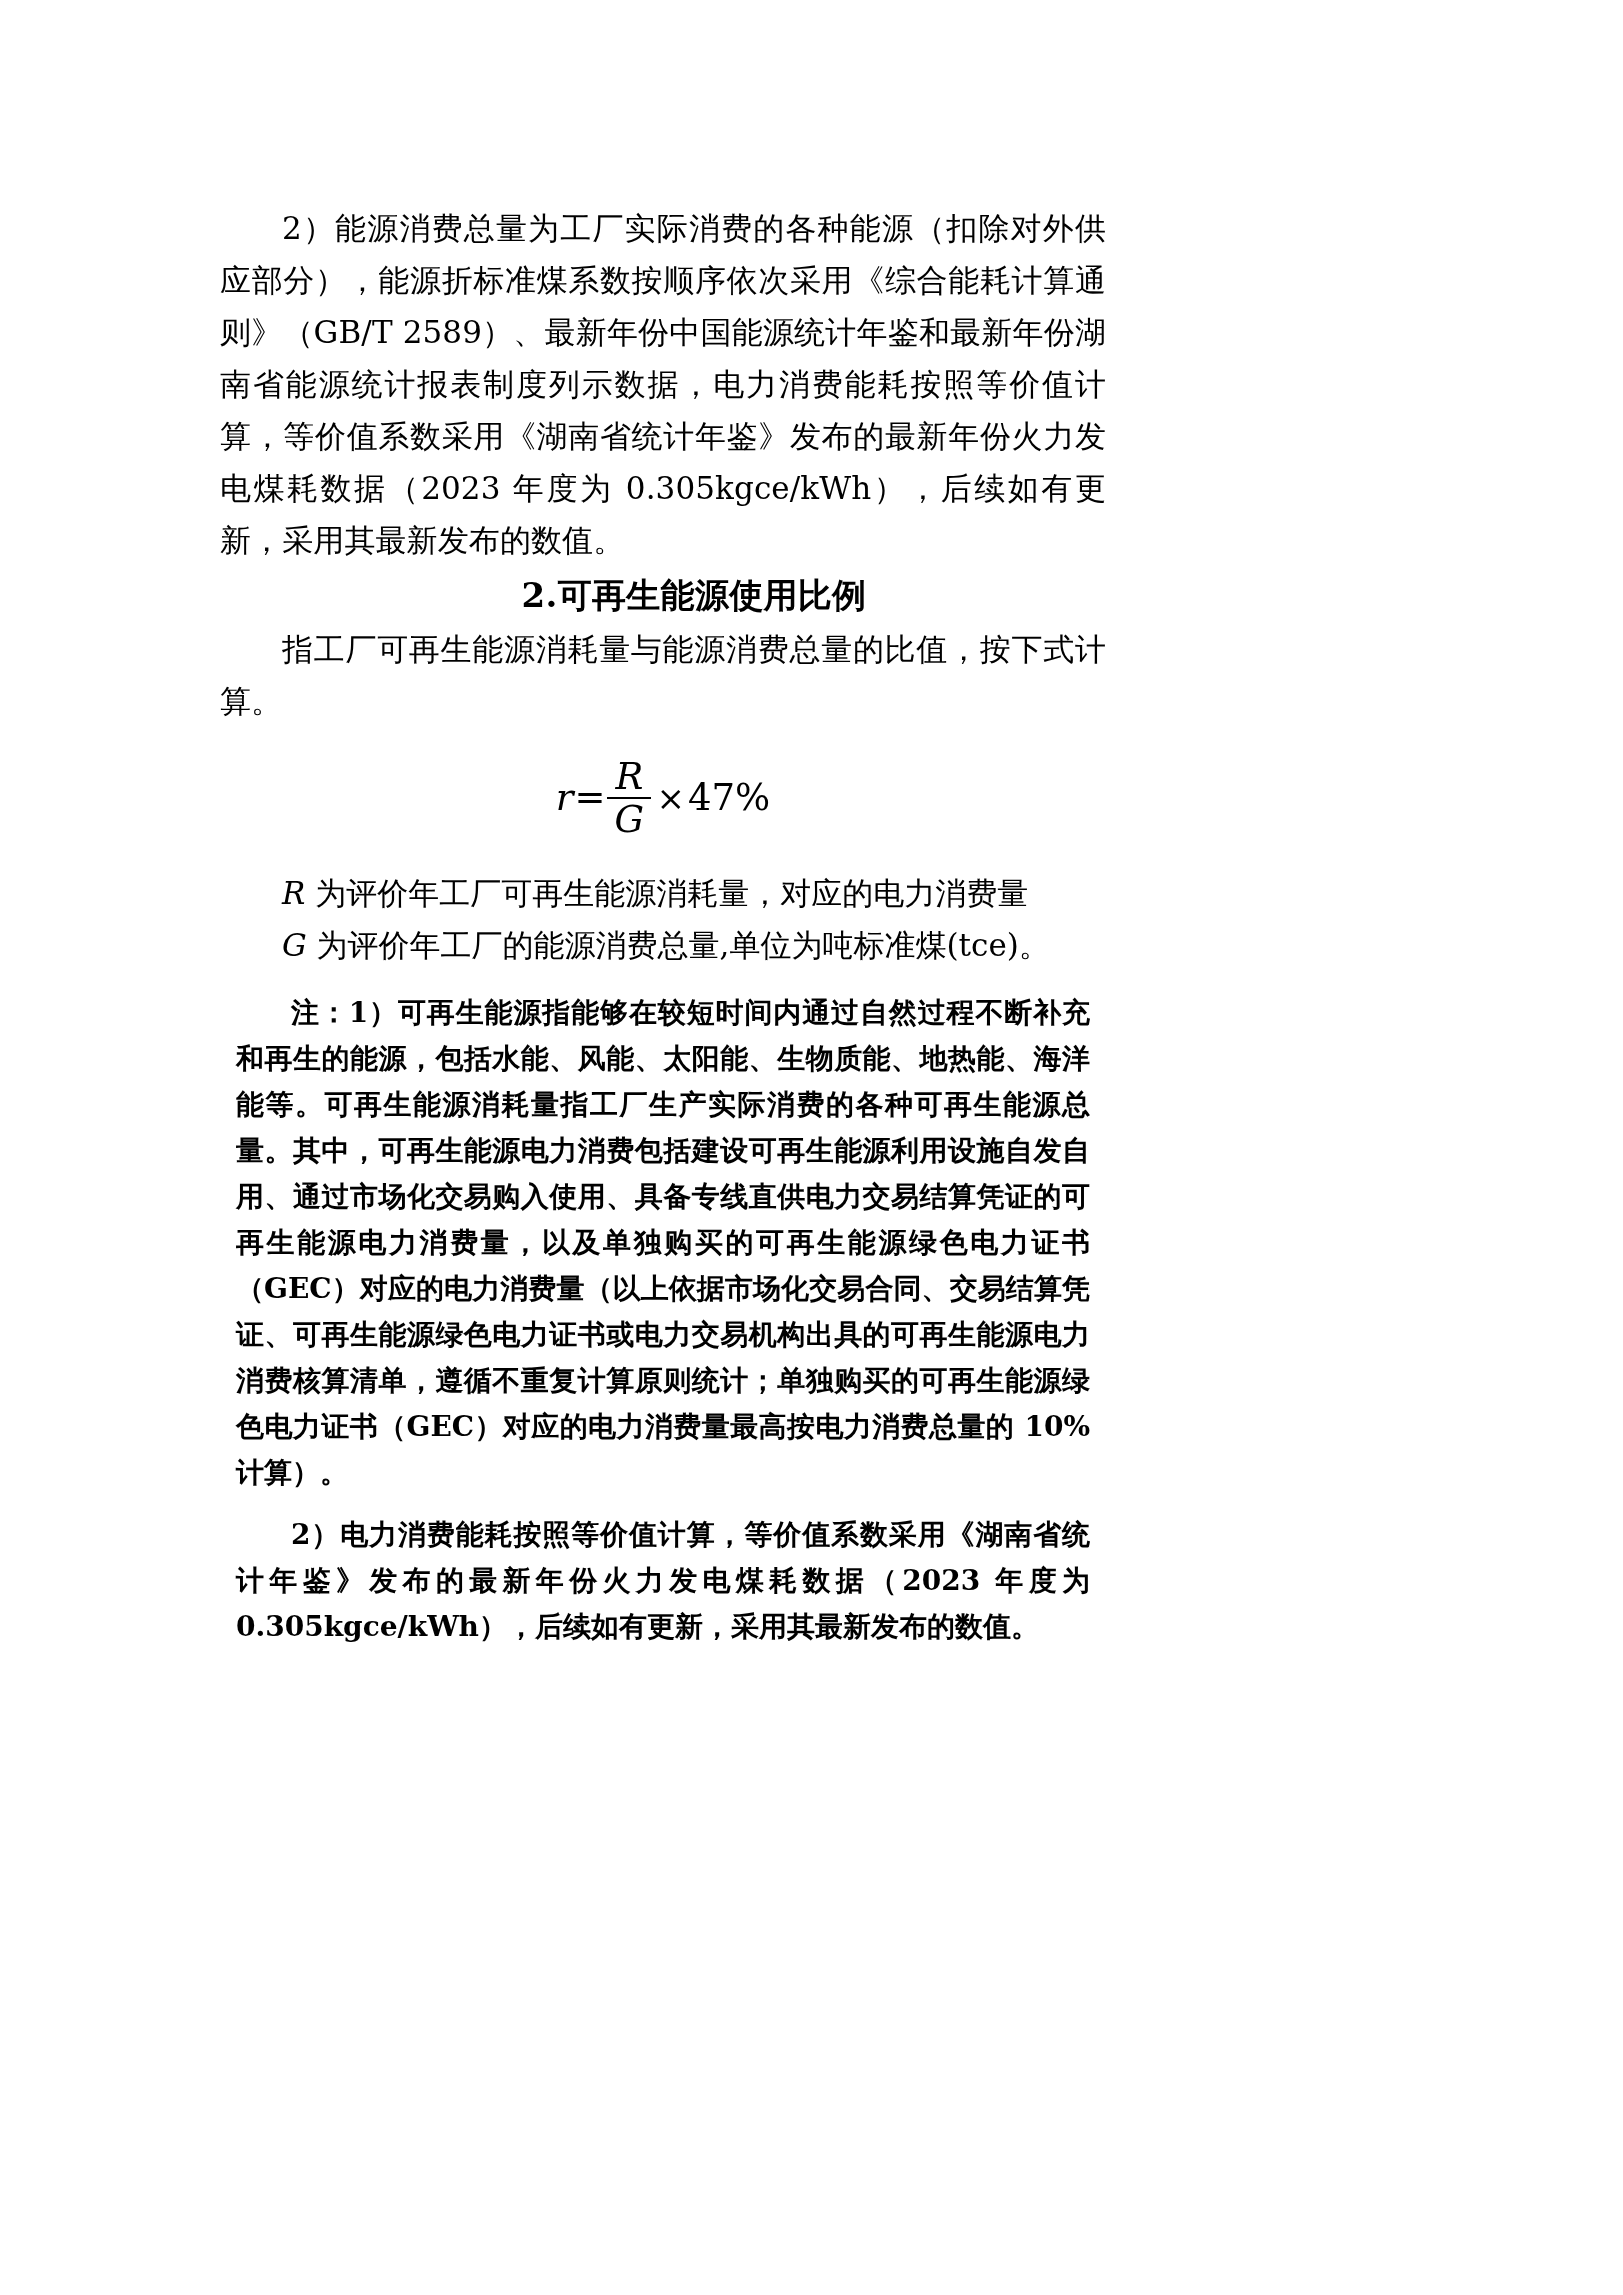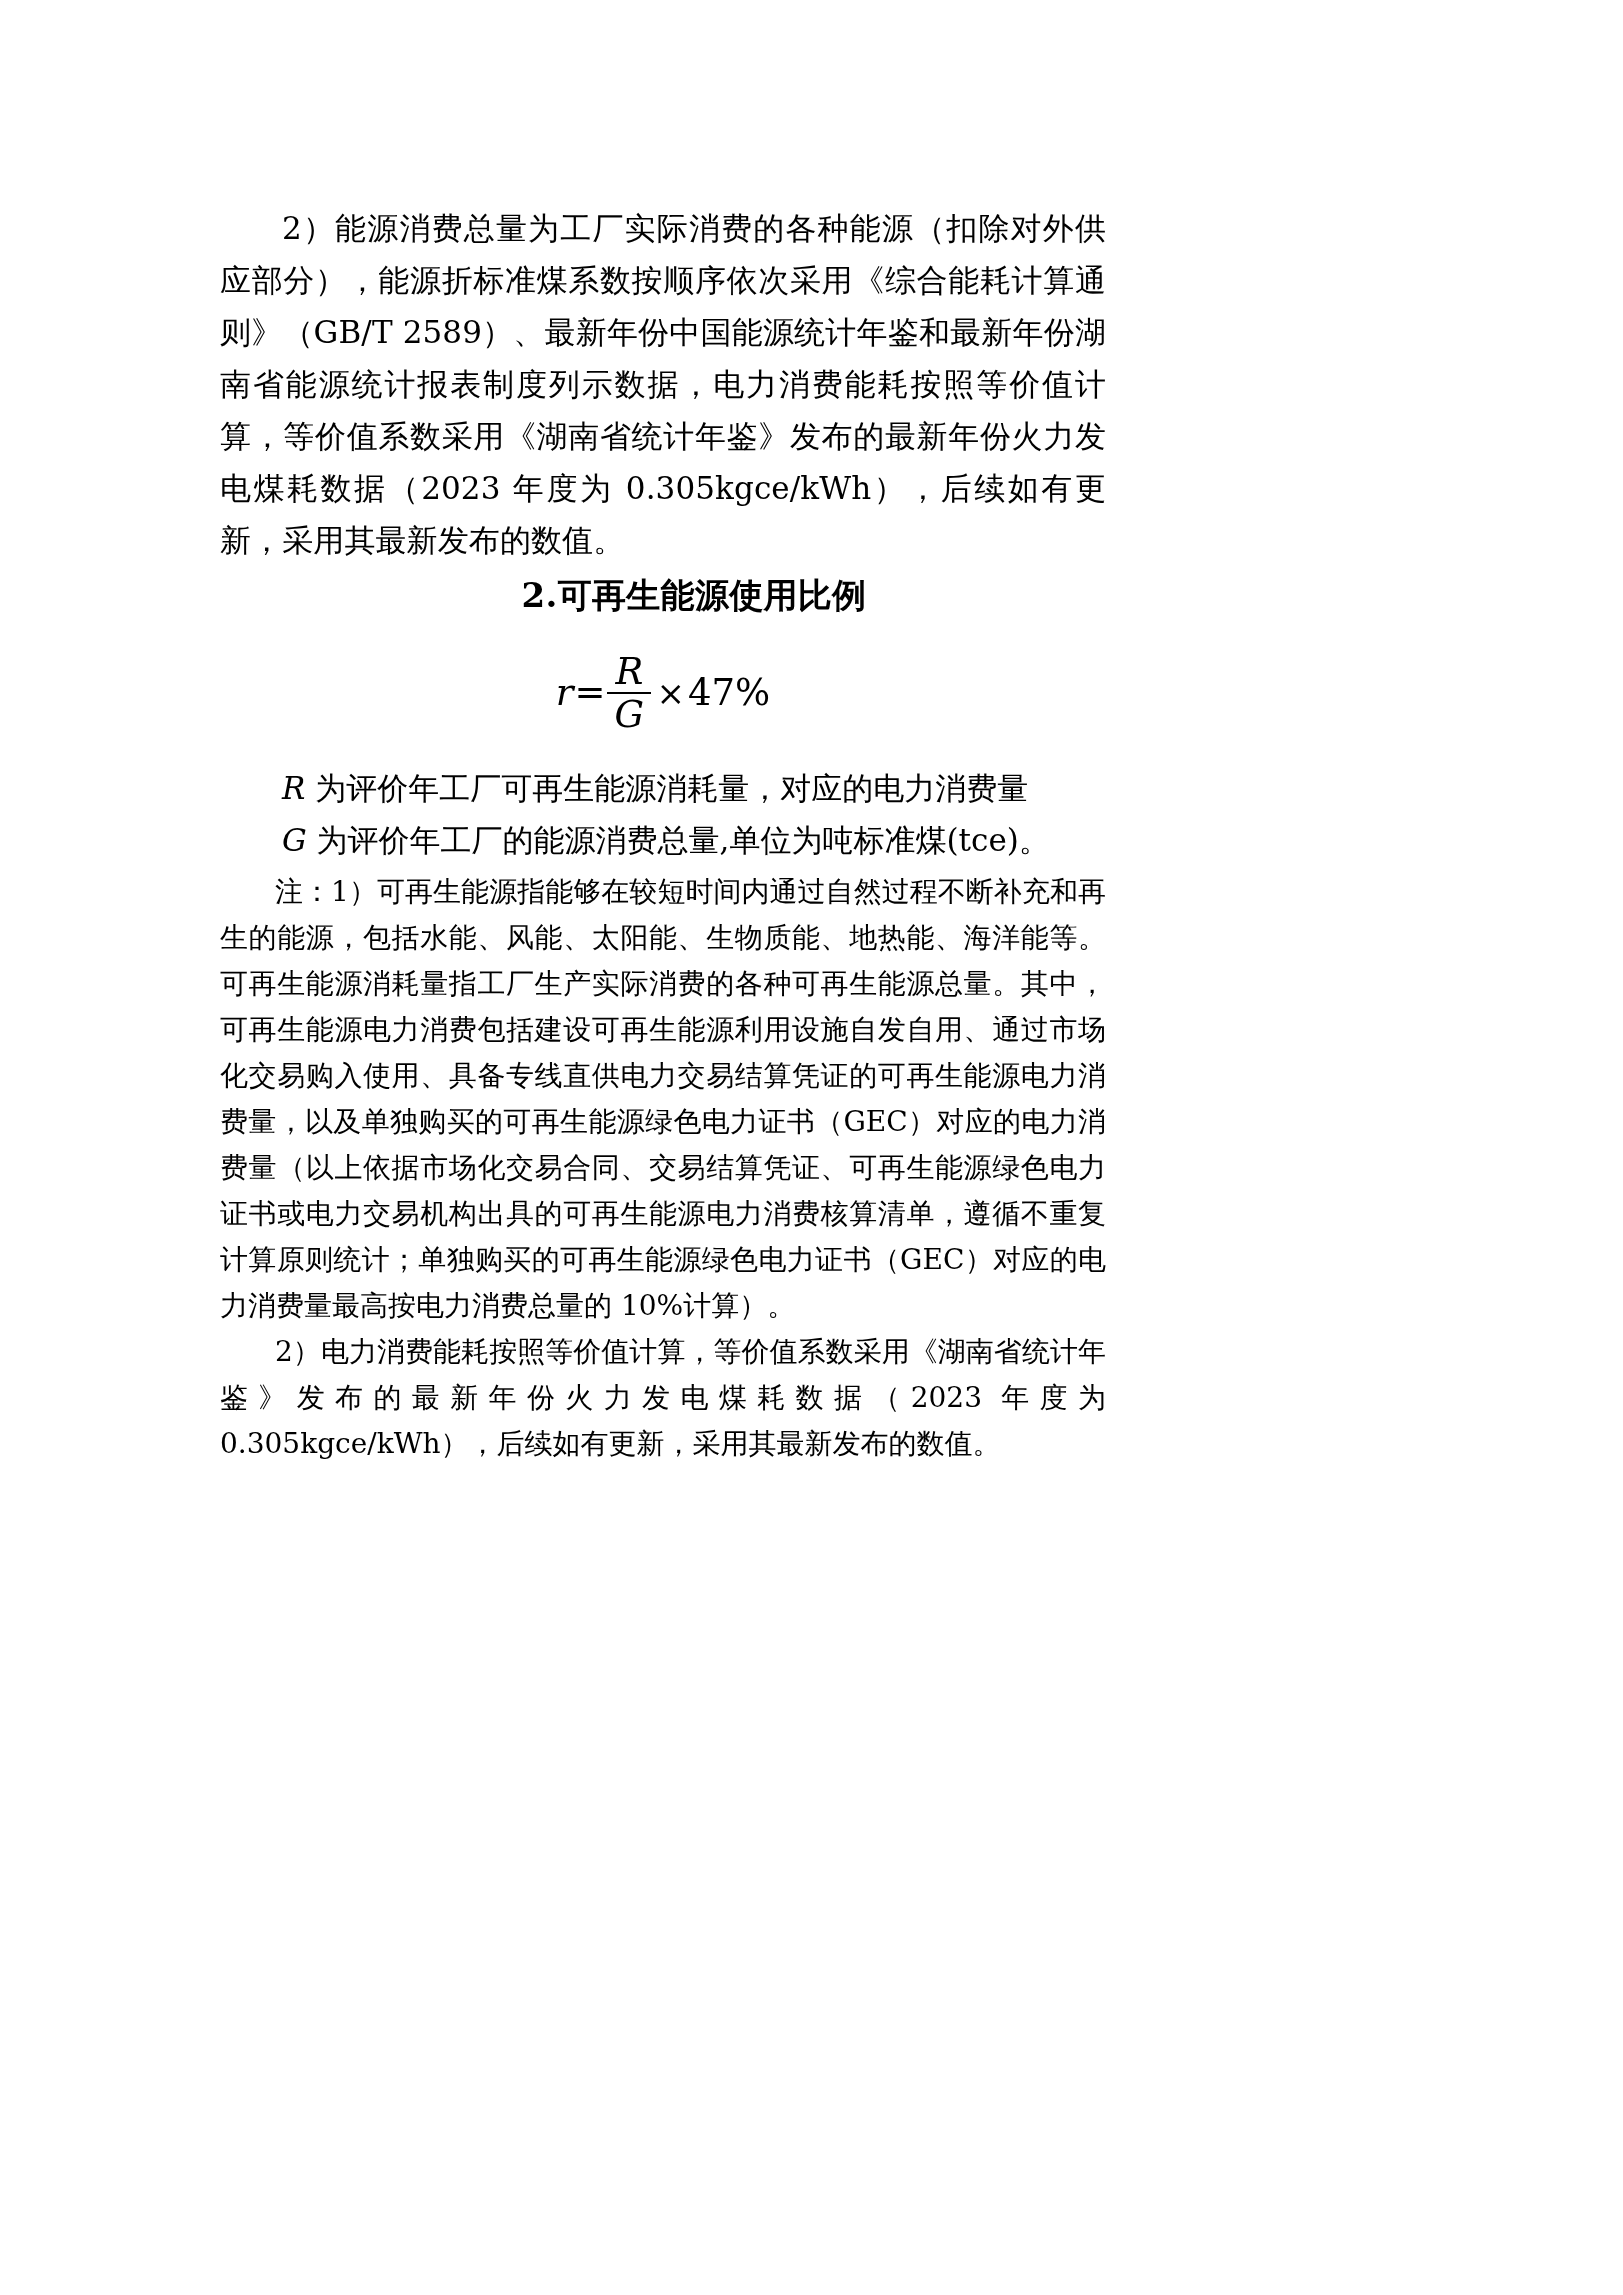--- a/index.html
+++ b/index.html
@@ -118,37 +118,39 @@
     line-height: 52px;
     margin: 0;
     text-indent: 0;
   }
 
   .note-text {
     font-size: 28px;
     line-height: 46px;
     text-align: justify;
     text-justify: inter-ideograph;
-    margin: 0;
+    margin: 16px;
+    font-weight: bold;
   }
   .note-indent {
     text-indent: 55px;
   }
 
   .spacer-sm { height: 3.1px; }
 </style>
 </head>
 <body>
 
 <div class="page">
 
   <p class="body-text indent2">2）能源消费总量为工厂实际消费的各种能源（扣除对外供应部分），能源折标准煤系数按顺序依次采用《综合能耗计算通则》（GB/T 2589）、最新年份中国能源统计年鉴和最新年份湖南省能源统计报表制度列示数据，电力消费能耗按照等价值计算，等价值系数采用《湖南省统计年鉴》发布的最新年份火力发电煤耗数据（2023 年度为 0.305kgce/kWh），后续如有更新，采用其最新发布的数值。</p>
 
   <h2 class="section-heading">2.可再生能源使用比例</h2>
 
+  <p class="body-text indent2">指工厂可再生能源消耗量与能源消费总量的比值，按下式计算。</p>
 
   <div class="formula-block">
     <span class="formula">
       <span class="var">r</span>
         <span class="eq">=</span>
       <span class="frac">
         <span class="num">R</span>
         <span class="bar"></span>
         <span class="den">G</span>
       </span>

